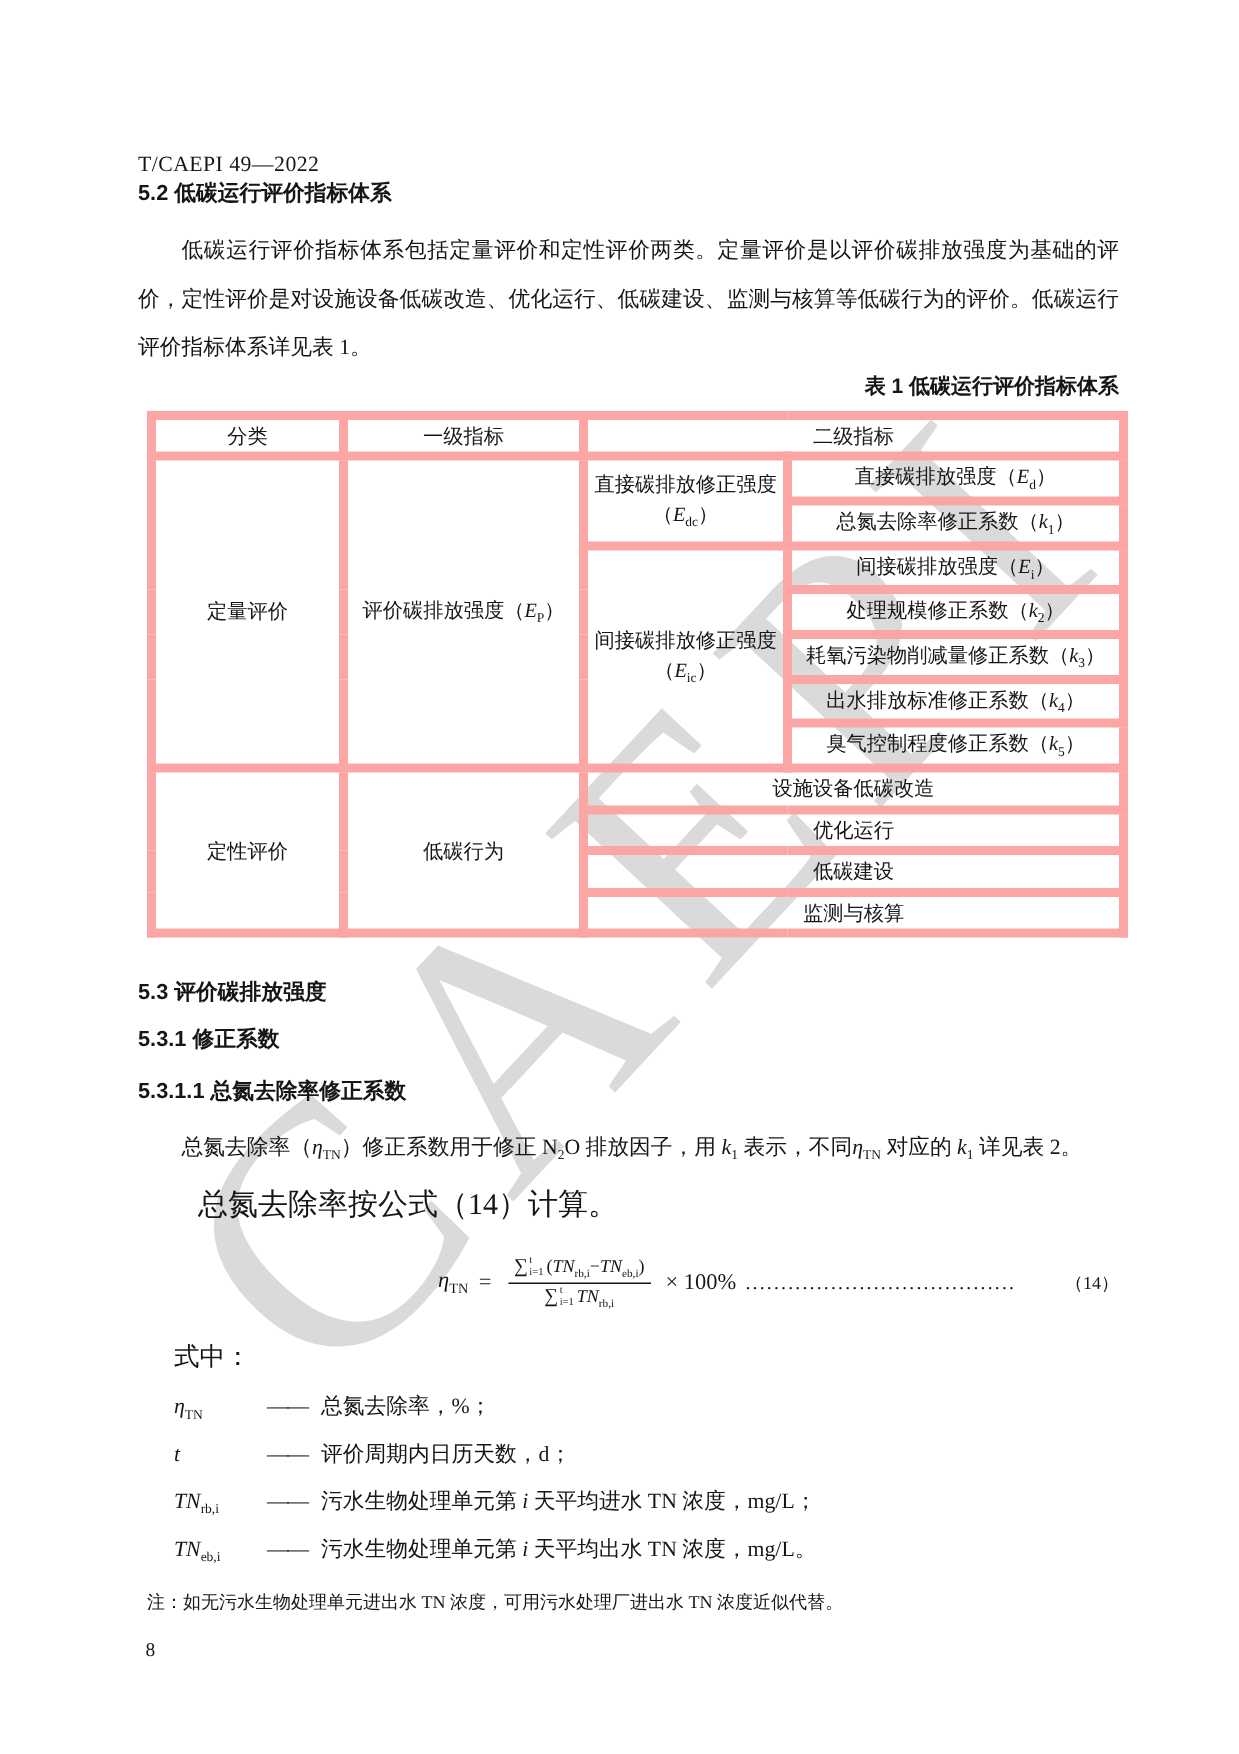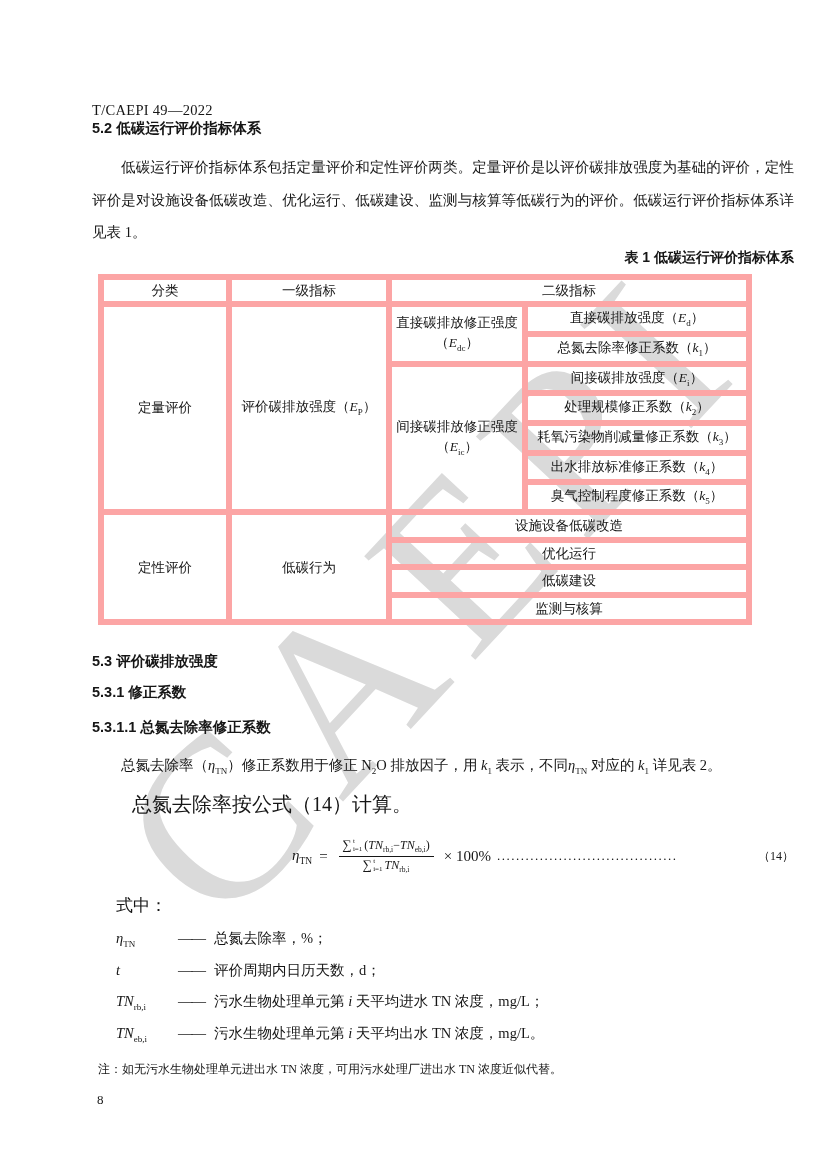--- a/index.html
+++ b/index.html
@@ -16,21 +16,21 @@
   
   .watermark {
     position:absolute; left:-40px; top:478px; width:940px;
     text-align:center;
     font-family:"Liberation Serif","DejaVu Serif",serif;
     font-size:232px; line-height:1; letter-spacing:22px;
     color:#dadada;
     transform:rotate(-47deg);
     z-index:0; user-select:none; white-space:nowrap;
   }
-  .content { position:relative; z-index:1; padding:102px 32px 0 92px; }
+  .content { position:relative; z-index:1; padding:102px 80px 0 92px; }
 
   .doc-header { font-size:14.5px; letter-spacing:0.3px; }
 
   .h-sans { font-family:"Liberation Sans","DejaVu Sans",sans-serif; font-weight:bold; }
 
   .sec-heading { font-size:14.5px; }
   .sec-52 { margin-top:0; }
   .sec-53 { margin-top:27px; }
   .sec-531 { margin-top:12px; }
   .sec-5311 { margin-top:16px; }

